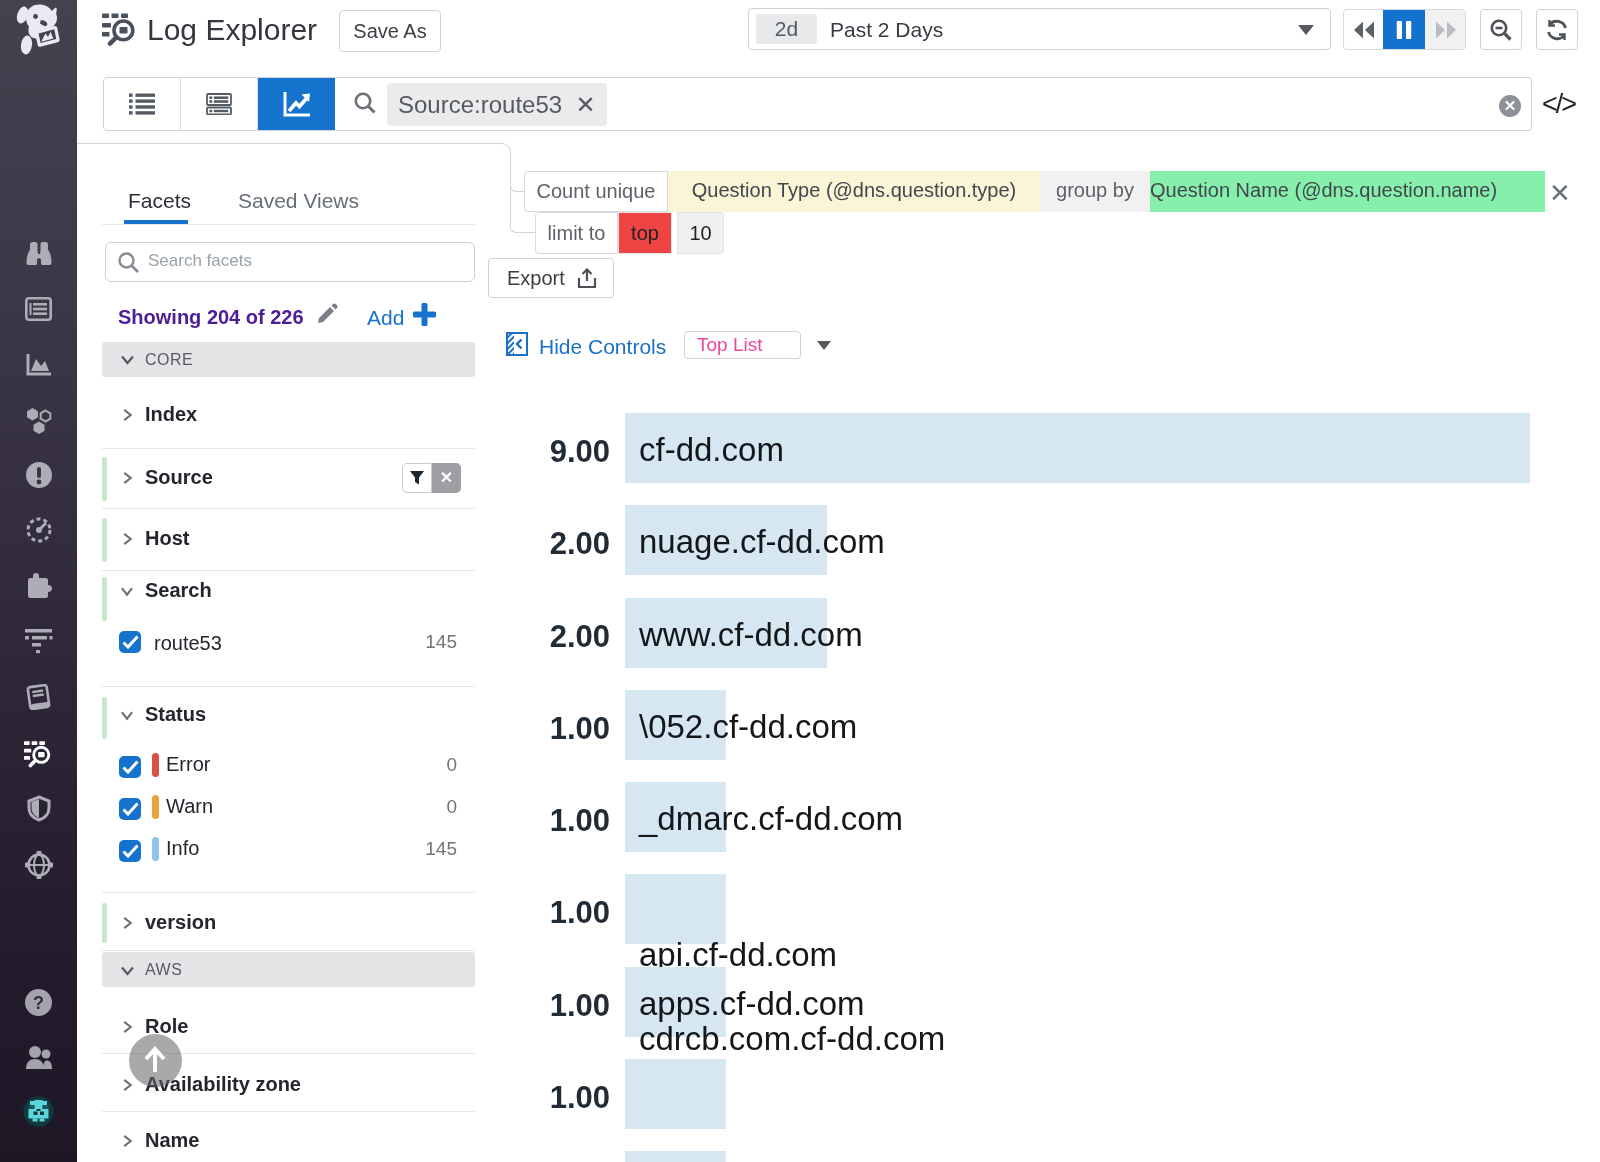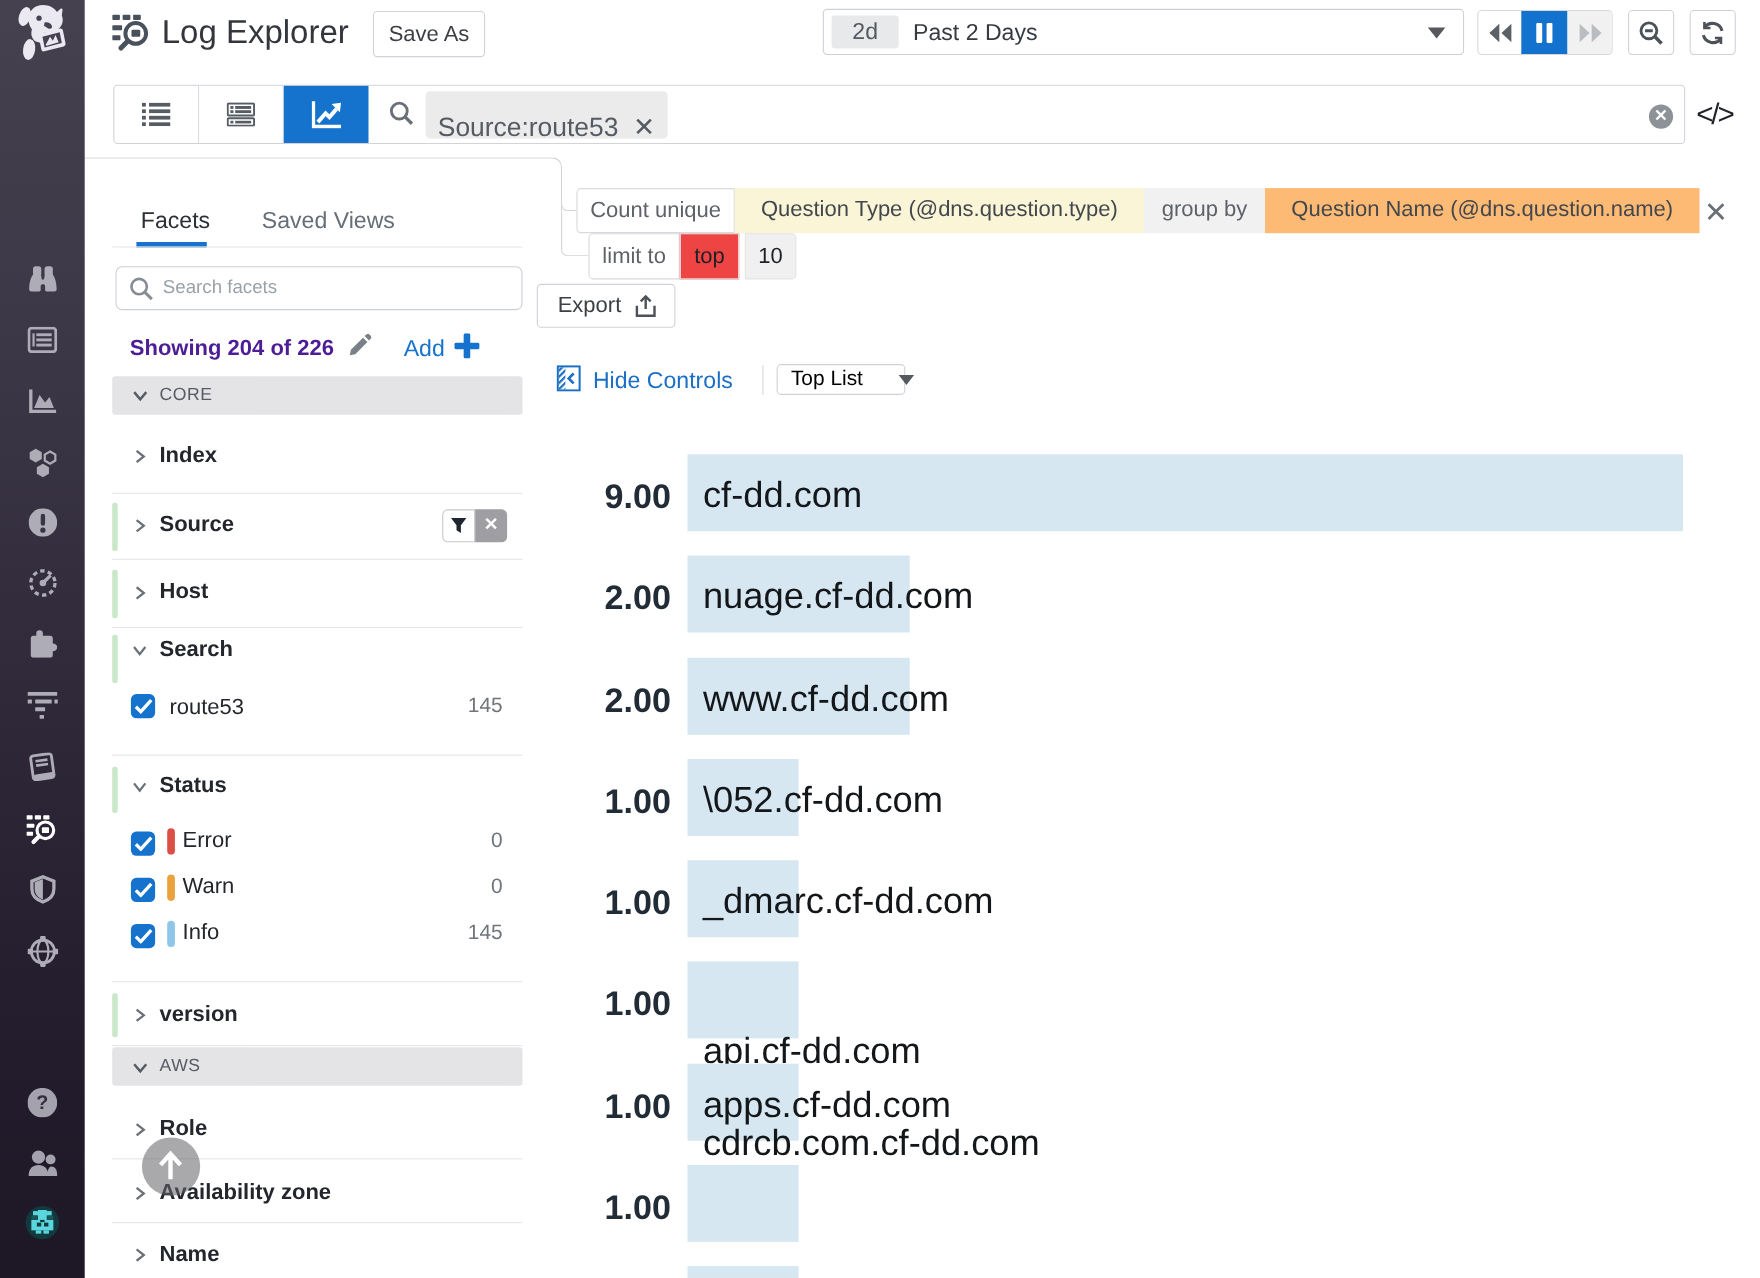--- a/index.html
+++ b/index.html
@@ -31,48 +31,48 @@
 .pbicon { position:absolute; top:50%; left:50%; transform:translate(-50%,-50%); }
 #zoomout { left:1480px; top:9px; width:42px; height:41px; }
 #refresh { left:1536px; top:9px; width:42px; height:41px; }
 
 
 #toolbar { left:103px; top:77px; width:1429px; height:54px; background:#fff; border:1px solid #d0d4d9; border-radius:4px; }
 .viewbtn { position:absolute; top:0; height:52px; width:77px; border-right:1px solid #dadde0; text-align:center; }
 #vb3 { left:154px; background:#1673cd; border-right:none; }
 .vbicon { position:absolute; top:50%; left:50%; transform:translate(-50%,-50%); }
 #srchmag { left:249px; top:13px; }
-#srctag { left:283px; top:5px; height:43px; background:#ebebec; border-radius:4px; color:#555b62; font-size:24px; line-height:43px; padding:12px 11px; }
+#srctag { left:283px; top:5px; height:43px; background:#ebebec; border-radius:4px; color:#555b62; font-size:24px; line-height:43px; padding:0 11px; }
 #clearx { left:1395px; top:17px; width:22px; height:22px; border-radius:50%; background:#8d9299; color:#fff; text-align:center; font-size:15px; line-height:22px; font-weight:bold; }
 #codeicon { left:1542px; top:89px; color:#1f2328; font-size:27px; letter-spacing:-2px; }
 
 
 .conn { position:absolute; border-color:#d3d4d7; }
 #connA { left:77px; top:143px; width:434px; height:49px; border-top:1px solid #d3d4d7; border-right:1px solid #d3d4d7; border-top-right-radius:9px; }
 #connB { left:510px; top:183px; width:14px; height:9px; border-left:1px solid #d3d4d7; border-bottom:1px solid #d3d4d7; border-bottom-left-radius:6px; }
 #connC { left:510px; top:192px; width:25px; height:41px; border-left:1px solid #d3d4d7; border-bottom:1px solid #d3d4d7; border-bottom-left-radius:6px; }
 
 
 .qbox { position:absolute; top:171px; height:41px; font-size:20px; line-height:39px; white-space:nowrap; }
 #q-count { left:524px; width:144px; background:#fff; border:1px solid #d9dadd; border-radius:4px 0 0 4px; color:#5d6269; text-align:center; }
 #q-yellow { left:668px; width:372px; background:#faf5d6; color:#42474d; text-align:center; }
 #q-group { left:1040px; width:110px; background:#f1f1f2; color:#5d6269; text-align:center; }
-#q-pink { left:1150px; width:395px; background:#fdba74; color:#42474d; text-align:center; }
+#q-pink { left:1150px; width:395px; background:#86efac; color:#42474d; text-align:left; }
 #q-x { left:1549px; top:178px; font-size:26px; color:#6a7077; }
 .qbox2 { position:absolute; top:212px; height:42px; font-size:20px; line-height:40px; }
 #q-limit { left:535px; width:83px; background:#fff; border:1px solid #d9dadd; border-radius:4px 0 0 4px; color:#5d6269; text-align:center; }
 #q-top { left:618px; width:54px; background:#ef4444; border:1px solid #e4e4e6; color:#1d2126; text-align:center; }
 #q-10 { left:677px; width:47px; background:#f0f0f1; border:1px solid #e4e4e6; border-radius:0 4px 4px 0; color:#1d2126; text-align:center; }
 #export { left:488px; top:258px; width:126px; height:40px; font-size:20px; color:#3b4045; line-height:38px; padding-left:18px; }
 
 
 #hidec-icon { left:506px; top:332px; }
 #hidec { left:539px; top:335px; font-size:21px; color:#1b6fc4; }
 #hsep { left:693px; top:332px; width:1px; height:27px; background:#d8d8da; }
-#toplist { left:706px; top:331px; width:117px; height:28px; font-size:19px; color:#000000; line-height:26px; padding-left:12px; }
+#toplist { left:684px; top:331px; width:117px; height:28px; font-size:19px; color:#ec4899; line-height:26px; padding-left:12px; }
 #toplist-caret { left:817px; top:341px; width:0; height:0; border-left:7px solid transparent; border-right:7px solid transparent; border-top:9px solid #56595e; }
 
 
 .fp { position:absolute; }
 #tab-facets { left:128px; top:189px; font-size:21px; color:#2b2f36; }
 #tab-saved { left:238px; top:189px; font-size:21px; color:#666e78; }
 #tab-underline { left:124px; top:220px; width:64px; height:5px; background:#1772cc; }
 #tab-border { left:102px; top:224px; width:373px; height:1px; background:#e8e8ea; }
 #searchfacets { left:105px; top:242px; width:370px; height:40px; border:1px solid #cbd0d5; border-radius:6px; background:#fff; }
 #sf-ph { left:148px; top:251px; font-size:17px; color:#99a1a9; }

